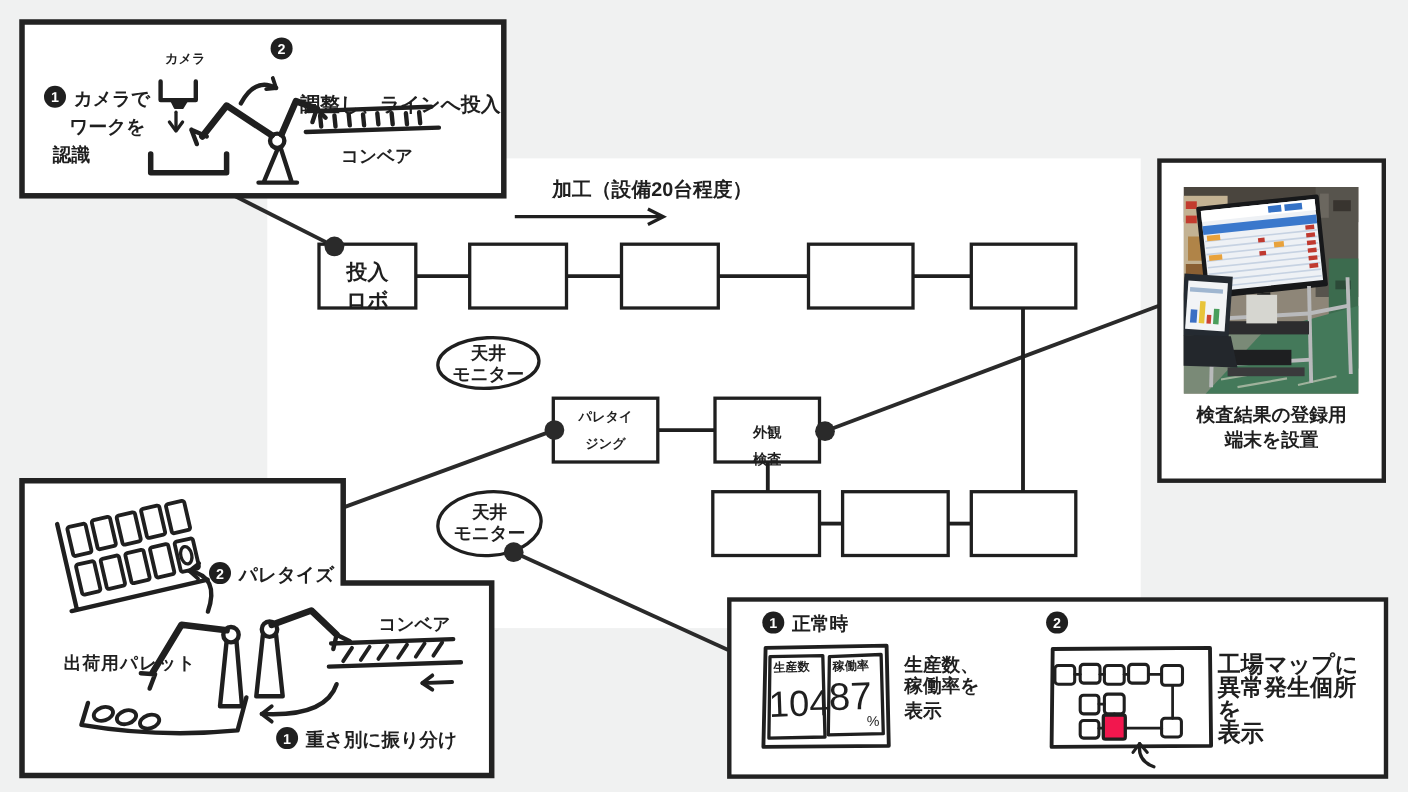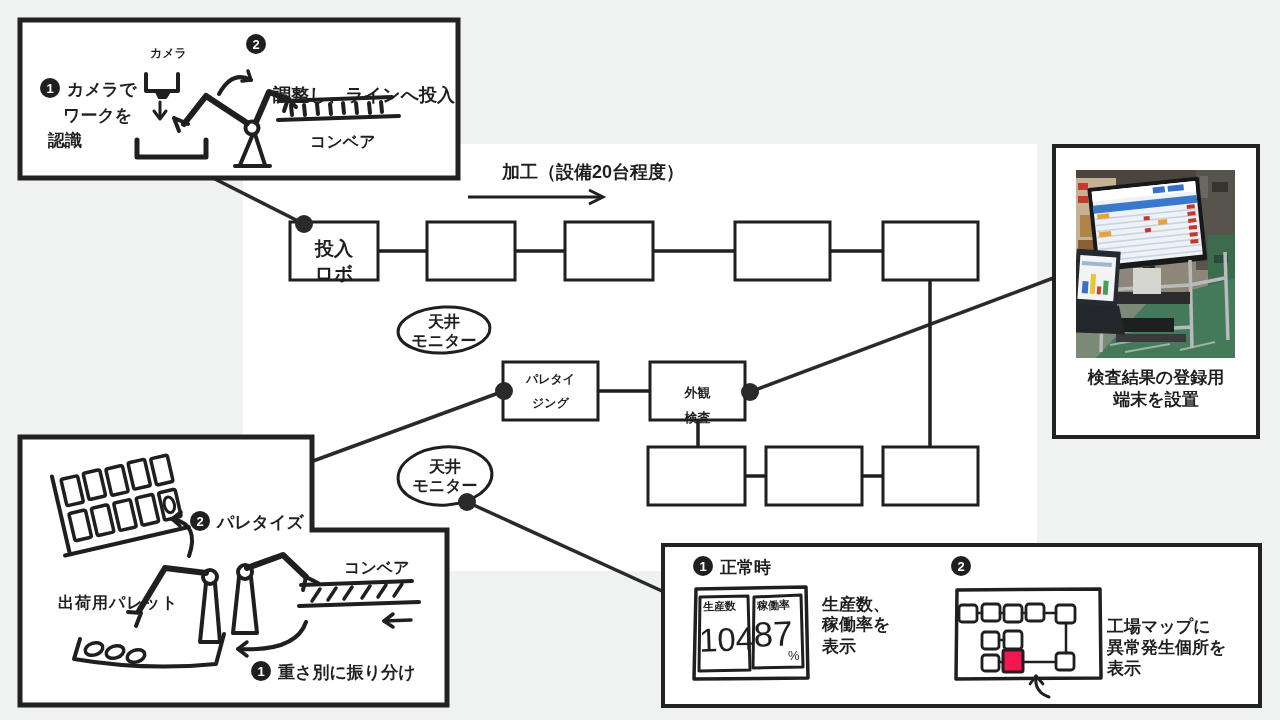--- a/index.html
+++ b/index.html
@@ -340,19 +340,19 @@
 <div class="txt" style="left:753px;top:614px;width:40px;text-align:center;font-size:35px;font-weight:normal;transform:rotate(-2deg);">87</div>
 <div class="txt" style="left:788px;top:648px;font-size:13px;font-weight:normal;">%</div>
 <div class="txt" style="left:822px;top:594px;font-size:17px;line-height:21px;white-space:normal;width:80px;">
   <span style="display:block;">生産数、</span>
   <span style="display:block;font-family:Liberation Mono, monospace;">稼働率を</span>
   <span style="display:block;">表示</span>
 </div>
 <div class="stepline" style="left:951px;top:556px;font-size:17px;">
   <span class="badge">2</span>
 </div>
-<div class="txt" style="left:1107px;top:594px;font-size:17px;line-height:21px;white-space:normal;width:140px;margin-top:22px;">
+<div class="txt" style="left:1107px;top:594px;font-size:21px;line-height:21px;white-space:normal;width:140px;">
   <span style="display:block;">工場マップに</span>
   <span style="display:block;">異常発生個所を</span>
   <span style="display:block;">表示</span>
 </div>
 
 </div>
 
 </body></html>

